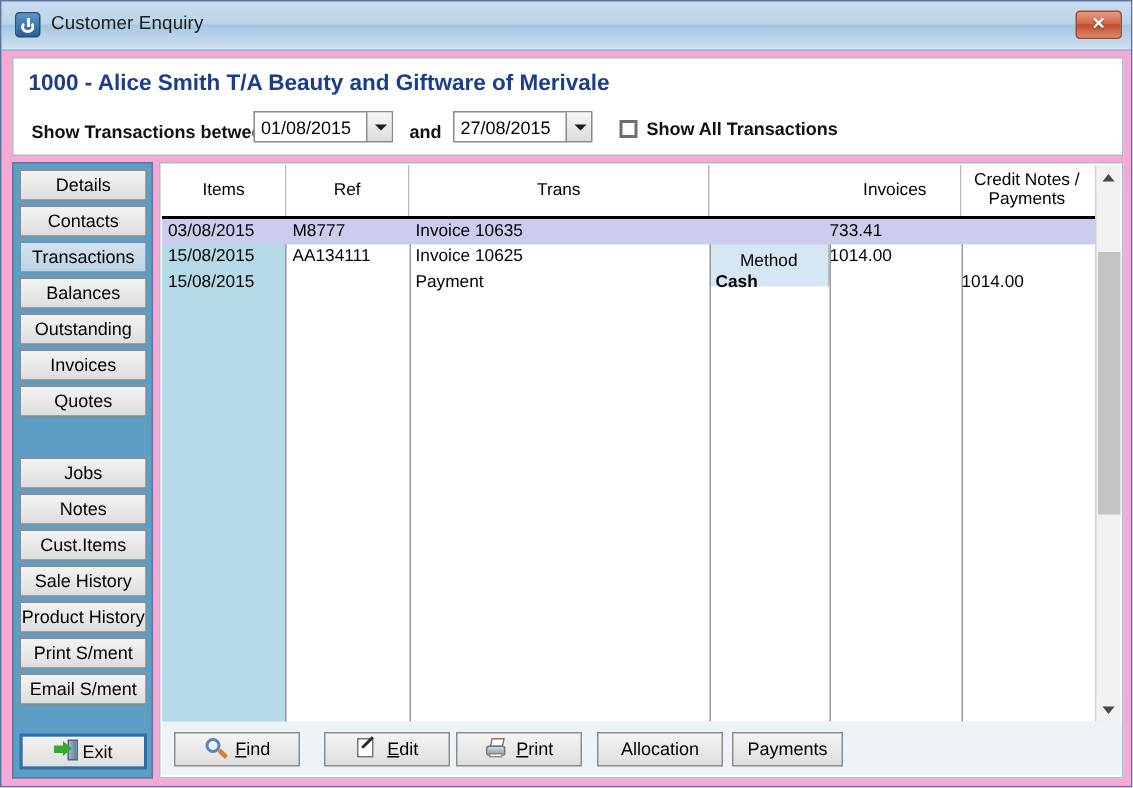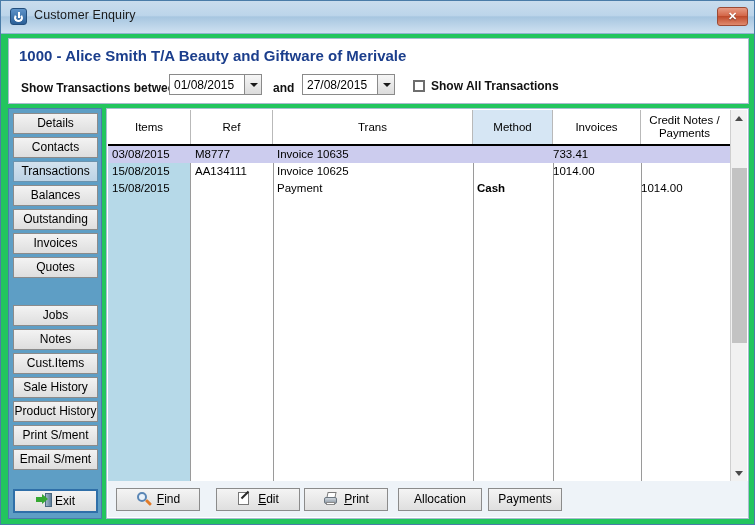--- a/index.html
+++ b/index.html
@@ -12,21 +12,21 @@
     font-size: 12px;
     color: #000;
     -webkit-font-smoothing: none;
   }
   #app {
     position: relative;
     width: 755px;
     height: 525px;
     box-sizing: border-box;
     overflow: hidden;
-    background: #22c55e;
+    background: #f9a8d4;
     border: 1px solid #4a7ca8;
   }
 
   
   .titlebar {
     position: absolute;
     left: 0; top: 0;
     width: 755px;
     height: 33px;
     box-sizing: border-box;
@@ -532,21 +532,21 @@
       <div class="grid-head" id="grid-head">
           <div class="th" style="left: 0px; width: 83px;">
             <span>Items</span>
           </div>
           <div class="th" style="left: 83px; width: 82px;">
             <span>Ref</span>
           </div>
           <div class="th" style="left: 165px; width: 200px;">
             <span>Trans</span>
           </div>
-          <div class="th tinted" style="left: 365px; width: 80px;">
+          <div class="th tinted" style="left: 365px; width: 80px; margin-top: 47px;">
             <span>Method</span>
           </div>
           <div class="th" style="left: 445px; width: 88px;">
             <span>Invoices</span>
           </div>
           <div class="th last" style="left: 533px; width: 87px;">
             <span>Credit Notes / Payments</span>
           </div>
         </div>
       <div class="grid-body" id="grid-body">

